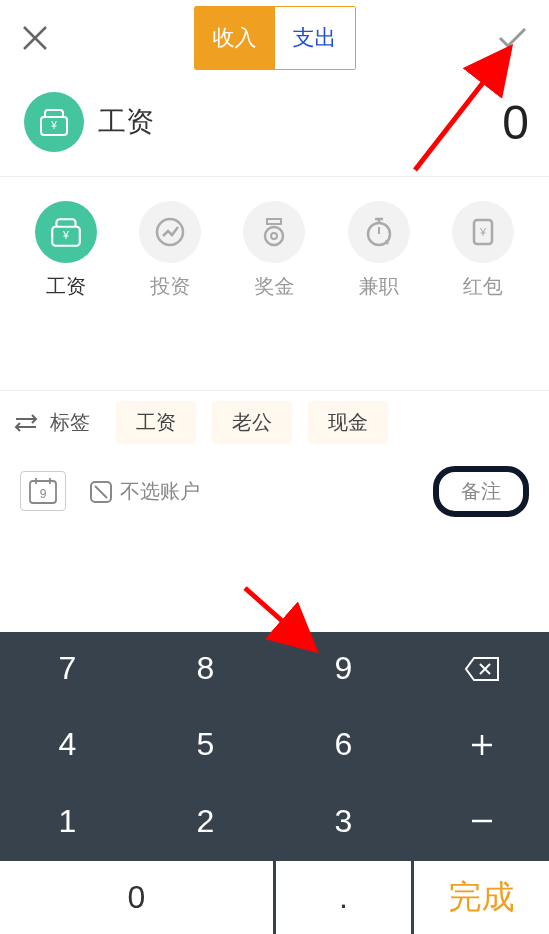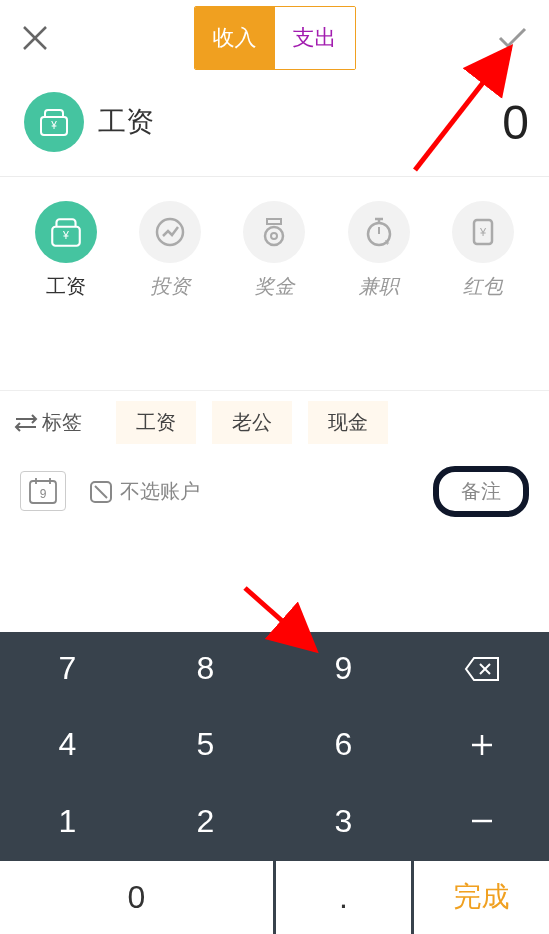--- a/index.html
+++ b/index.html
@@ -26,21 +26,21 @@
       position: absolute;
       left: 50%;
       transform: translateX(-50%);
       display: flex;
       border: 1px solid #f0a020;
       border-radius: 2px;
       overflow: hidden;
     }
     .tab { padding: 16px 18px; font-size: 22px; cursor: pointer; }
     .tab.selected { background: #f0a020; color: #fff; }
-    .tab.unselected { background: #fff; color: #a21caf; }
+    .tab.unselected { background: #fff; color: #1d4ed8; }
 
     
     .amount-row {
       display: flex;
       align-items: center;
       justify-content: space-between;
       padding: 16px 20px 24px 24px;
       border-bottom: 1px solid #ececec;
     }
     .cat-cur {
@@ -72,37 +72,37 @@
       cursor: pointer;
       margin-bottom: 26px;
     }
     .cat-circle {
       width: 62px; height: 62px; border-radius: 50%;
       background: #f2f2f2;
       display: flex; align-items: center; justify-content: center;
     }
     .cat.selected .cat-circle { background: #45c4a0; }
     .cat-label { font-size: 20px; color: #333; }
-    .cat:not(.selected) .cat-label { color: #999; font-style: italic; }
+    .cat:not(.selected) .cat-label { color: #999; }
     .cat.selected .cat-label { color: #333; }
     .cat-circle.dashed {
       border: 1px dashed #c6c6c6;
       background: #fcfcfc;
     }
 
     
     .tags-bar {
       display: flex;
       align-items: center;
       border-top: 1px solid #eee;
       height: 64px;
       padding: 0 4px 0 14px;
       gap: 12px;
     }
-    .tags-lead { display: flex; align-items: center; gap: 4px; color: #555; font-size: 20px; width: 90px; flex-shrink: 0;}
+    .tags-lead { display: flex; align-items: center; gap: 12px; color: #555; font-size: 20px; width: 90px; flex-shrink: 0;}
     .tags-list { display: flex; gap: 16px; flex: 1; overflow: hidden; }
     .tag-chip {
       background: #fff8ee;
       color: #444;
       font-size: 20px;
       padding: 8px 20px;
       cursor: pointer;
       white-space: nowrap;
     }
 
@@ -145,21 +145,21 @@
     }
     .key {
       display: flex;
       align-items: center;
       justify-content: center;
       font-size: 32px;
       color: #fff;
       cursor: pointer;
     }
     .key.white { background: #fff; color: #333; }
-    .key.done { background: #fff; color: #f0a020; font-size: 28px; }
+    .key.done { background: #fff; color: #f0a020; font-size: 33px; }
     .key.zero { grid-column: 1 / 3; }
 
     
     .arrow {
       position: absolute;
       pointer-events: none;
     }
   </style>
 </head>
 <body>

